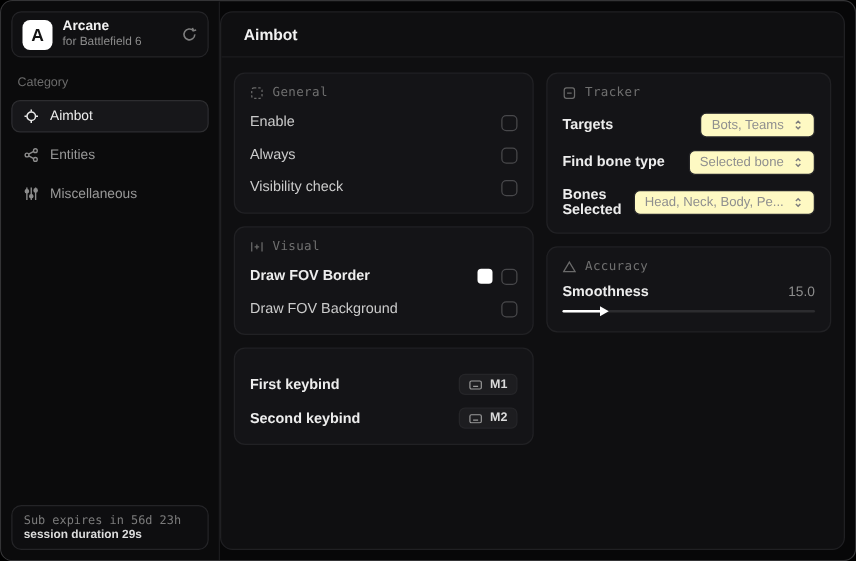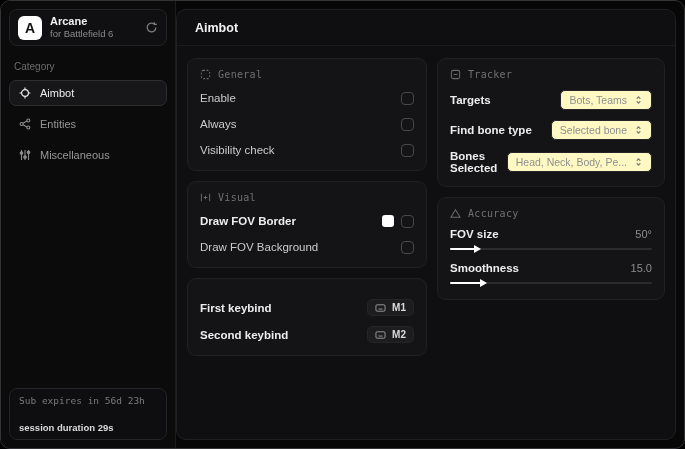--- a/index.html
+++ b/index.html
@@ -18,21 +18,21 @@
   .refresh-btn{margin-left:auto;color:#7d7d7d;display:flex;cursor:pointer;}
   .category{font-size:10px;color:#6c6c6c;margin:15px 5px 8px 5px;}
   .nav{display:flex;flex-direction:column;gap:5px;}
   .nav-item{display:flex;align-items:center;gap:9px;padding:6px 9px;border-radius:7px;
     font-size:11px;color:#989898;border:1px solid transparent;cursor:pointer;}
   .nav-item.active{background:#17171a;border-color:#2d2d30;color:#ececec;}
   .nav-item .ic{display:flex;color:#8d8d8d;}
   .nav-item.active .ic{color:#e8e8e8;}
   .side-footer{margin-top:auto;border:1px solid #242427;border-radius:8px;padding:6px 9px;background:#0e0e10;}
   .sub-line{font-family:"DejaVu Sans Mono",monospace;font-size:9.5px;color:#7b7b7b;white-space:nowrap;}
-  .dur-line{font-size:9.5px;color:#dcdcdc;font-weight:700;margin-top:16px;}
+  .dur-line{font-size:9.5px;color:#dcdcdc;font-weight:700;margin-top:0;}
   
   .main{flex:1;margin:8px 8px 8px 0;background:#0f0f11;border:1px solid #202023;border-radius:10px;
     display:flex;flex-direction:column;overflow:hidden;}
   .main-header{padding:11px 18px 10px 18px;border-bottom:1px solid #1c1c1f;
     font-size:12.5px;font-weight:700;color:#f2f2f2;}
   .main-body{display:flex;gap:10px;padding:12px 10px;align-items:flex-start;}
   .col-left{width:240px;flex:none;display:flex;flex-direction:column;gap:10px;}
   .col-right{flex:1;display:flex;flex-direction:column;gap:10px;}
   .card{background:#141417;border:1px solid #212124;border-radius:9px;padding:10px 12px 12px 12px;}
   .card-title{display:flex;align-items:center;gap:7px;font-family:"DejaVu Sans Mono",monospace;
@@ -267,31 +267,20 @@
         <div class="card">
           <div class="card-title">
             <span class="ic">
               <svg width="11" height="11" viewBox="0 0 12 12" fill="none" stroke="currentColor" stroke-width="1.1">
                 <polygon points="6,1.8 11,10.2 1,10.2"></polygon>
               </svg>
             </span>
             <span>Accuracy</span>
           </div>
 
-          <div class="srow">
-            <div class="srow-head">
-              <span class="srow-label">FOV size</span>
-              <span class="srow-value">50°</span>
-            </div>
-            <div class="slider" style="--p: 13%;">
-              <div class="slider-track"></div>
-              <div class="slider-fill"></div>
-              <div class="slider-thumb"></div>
-            </div>
-          </div>
 
           <div class="srow">
             <div class="srow-head">
               <span class="srow-label">Smoothness</span>
               <span class="srow-value">15.0</span>
             </div>
             <div class="slider" style="--p: 16%;">
               <div class="slider-track"></div>
               <div class="slider-fill"></div>
               <div class="slider-thumb"></div>

